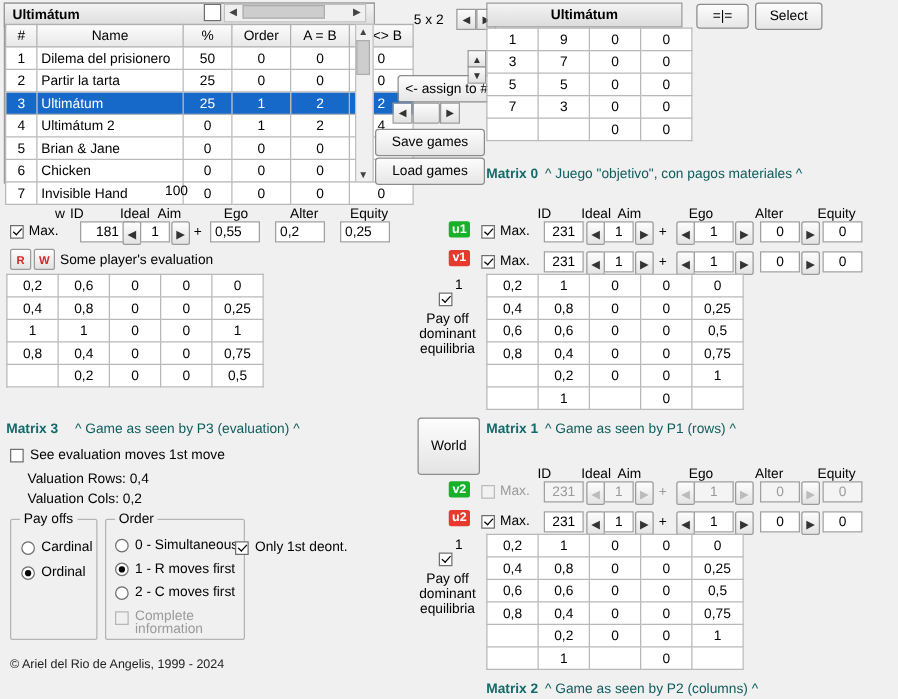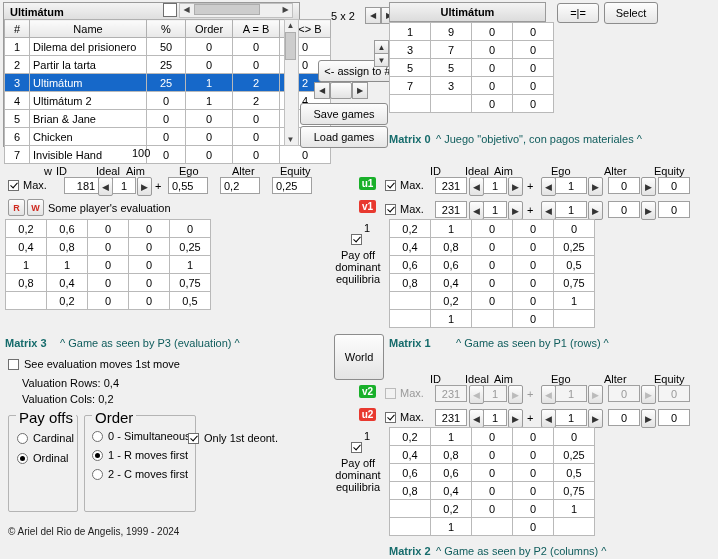--- a/index.html
+++ b/index.html
@@ -53,21 +53,21 @@
     border-radius:50%;box-sizing:border-box;display:inline-block;position:relative;
   }
   .radio.sel:after{
     content:"";position:absolute;left:2px;top:2px;width:5px;height:5px;
     background:#000;border-radius:50%;
   }
   .group{
     border:1px solid #b4b4b4;border-radius:2px;position:absolute;
   }
   .group > .gt{
-    position:absolute;top:-7px;left:7px;background:#f0f0f0;padding:0 3px;font-size:15px;
+    position:absolute;top:-7px;left:7px;background:#f0f0f0;padding:0 3px;font-size:11px;
   }
 
   
   .titlebar{
     background:linear-gradient(#f4f4f4,#dcdcdc);
     border:1px solid #9a9a9a;
     height:18px;display:flex;align-items:center;
     font-weight:bold;font-size:11px;
   }
 
@@ -366,20 +366,24 @@
     <span class="lbl">0 - Simultaneous</span>
   </div>
   <div style="position:absolute;left:7px;top:33px;display:flex;align-items:center;gap:5px;">
     <span class="radio sel"></span>
     <span class="lbl">1 - R moves first</span>
   </div>
   <div style="position:absolute;left:7px;top:52px;display:flex;align-items:center;gap:5px;">
     <span class="radio"></span>
     <span class="lbl">2 - C moves first</span>
   </div>
+  <div style="position:absolute;left:7px;top:72px;display:flex;align-items:flex-start;gap:5px;">
+    <span class="cb" style="border-color:#b6b6b6;background:#f0f0f0;margin-top:1px;"></span>
+    <span class="lbl grey" style="line-height:10px;width:72px;white-space:normal;">Complete information</span>
+  </div>
 </div>
 
 <div style="position:absolute;left:188px;top:432px;display:flex;align-items:center;gap:5px;">
   <span class="cb checked"></span>
   <span class="lbl">Only 1st deont.</span>
 </div>
 
 <div class="footer" style="position:absolute;left:8px;top:526px;">© Ariel del Rio de Angelis, 1999 - 2024</div>
 
 <div class="lbl" style="position:absolute;left:430px;top:165px;">ID</div>
@@ -469,21 +473,21 @@
         <td class="beige"></td>
         <td class="beige">1</td>
         <td class="beige"></td>
         <td class="beige">0</td>
         <td class="beige"></td>
       </tr>
   </tbody>
 </table>
 
 <div class="matlabel" style="position:absolute;left:389px;top:337px;">Matrix 1</div>
-<div class="matcaption" style="position:absolute;left:456px;top:337px;">^ Game as seen by P1 (rows) ^</div>
+<div class="matcaption" style="position:absolute;left:436px;top:337px;">^ Game as seen by P1 (rows) ^</div>
 
 <div class="worldbtn" style="position:absolute;left:334px;top:334px;width:48px;height:44px;">World</div>
 
 <div class="lbl" style="position:absolute;left:430px;top:373px;">ID</div>
 <div class="lbl" style="position:absolute;left:465px;top:373px;">Ideal</div>
 <div class="lbl" style="position:absolute;left:494px;top:373px;">Aim</div>
 <div class="lbl" style="position:absolute;left:551px;top:373px;">Ego</div>
 <div class="lbl" style="position:absolute;left:604px;top:373px;">Alter</div>
 <div class="lbl" style="position:absolute;left:654px;top:373px;">Equity</div>
 

